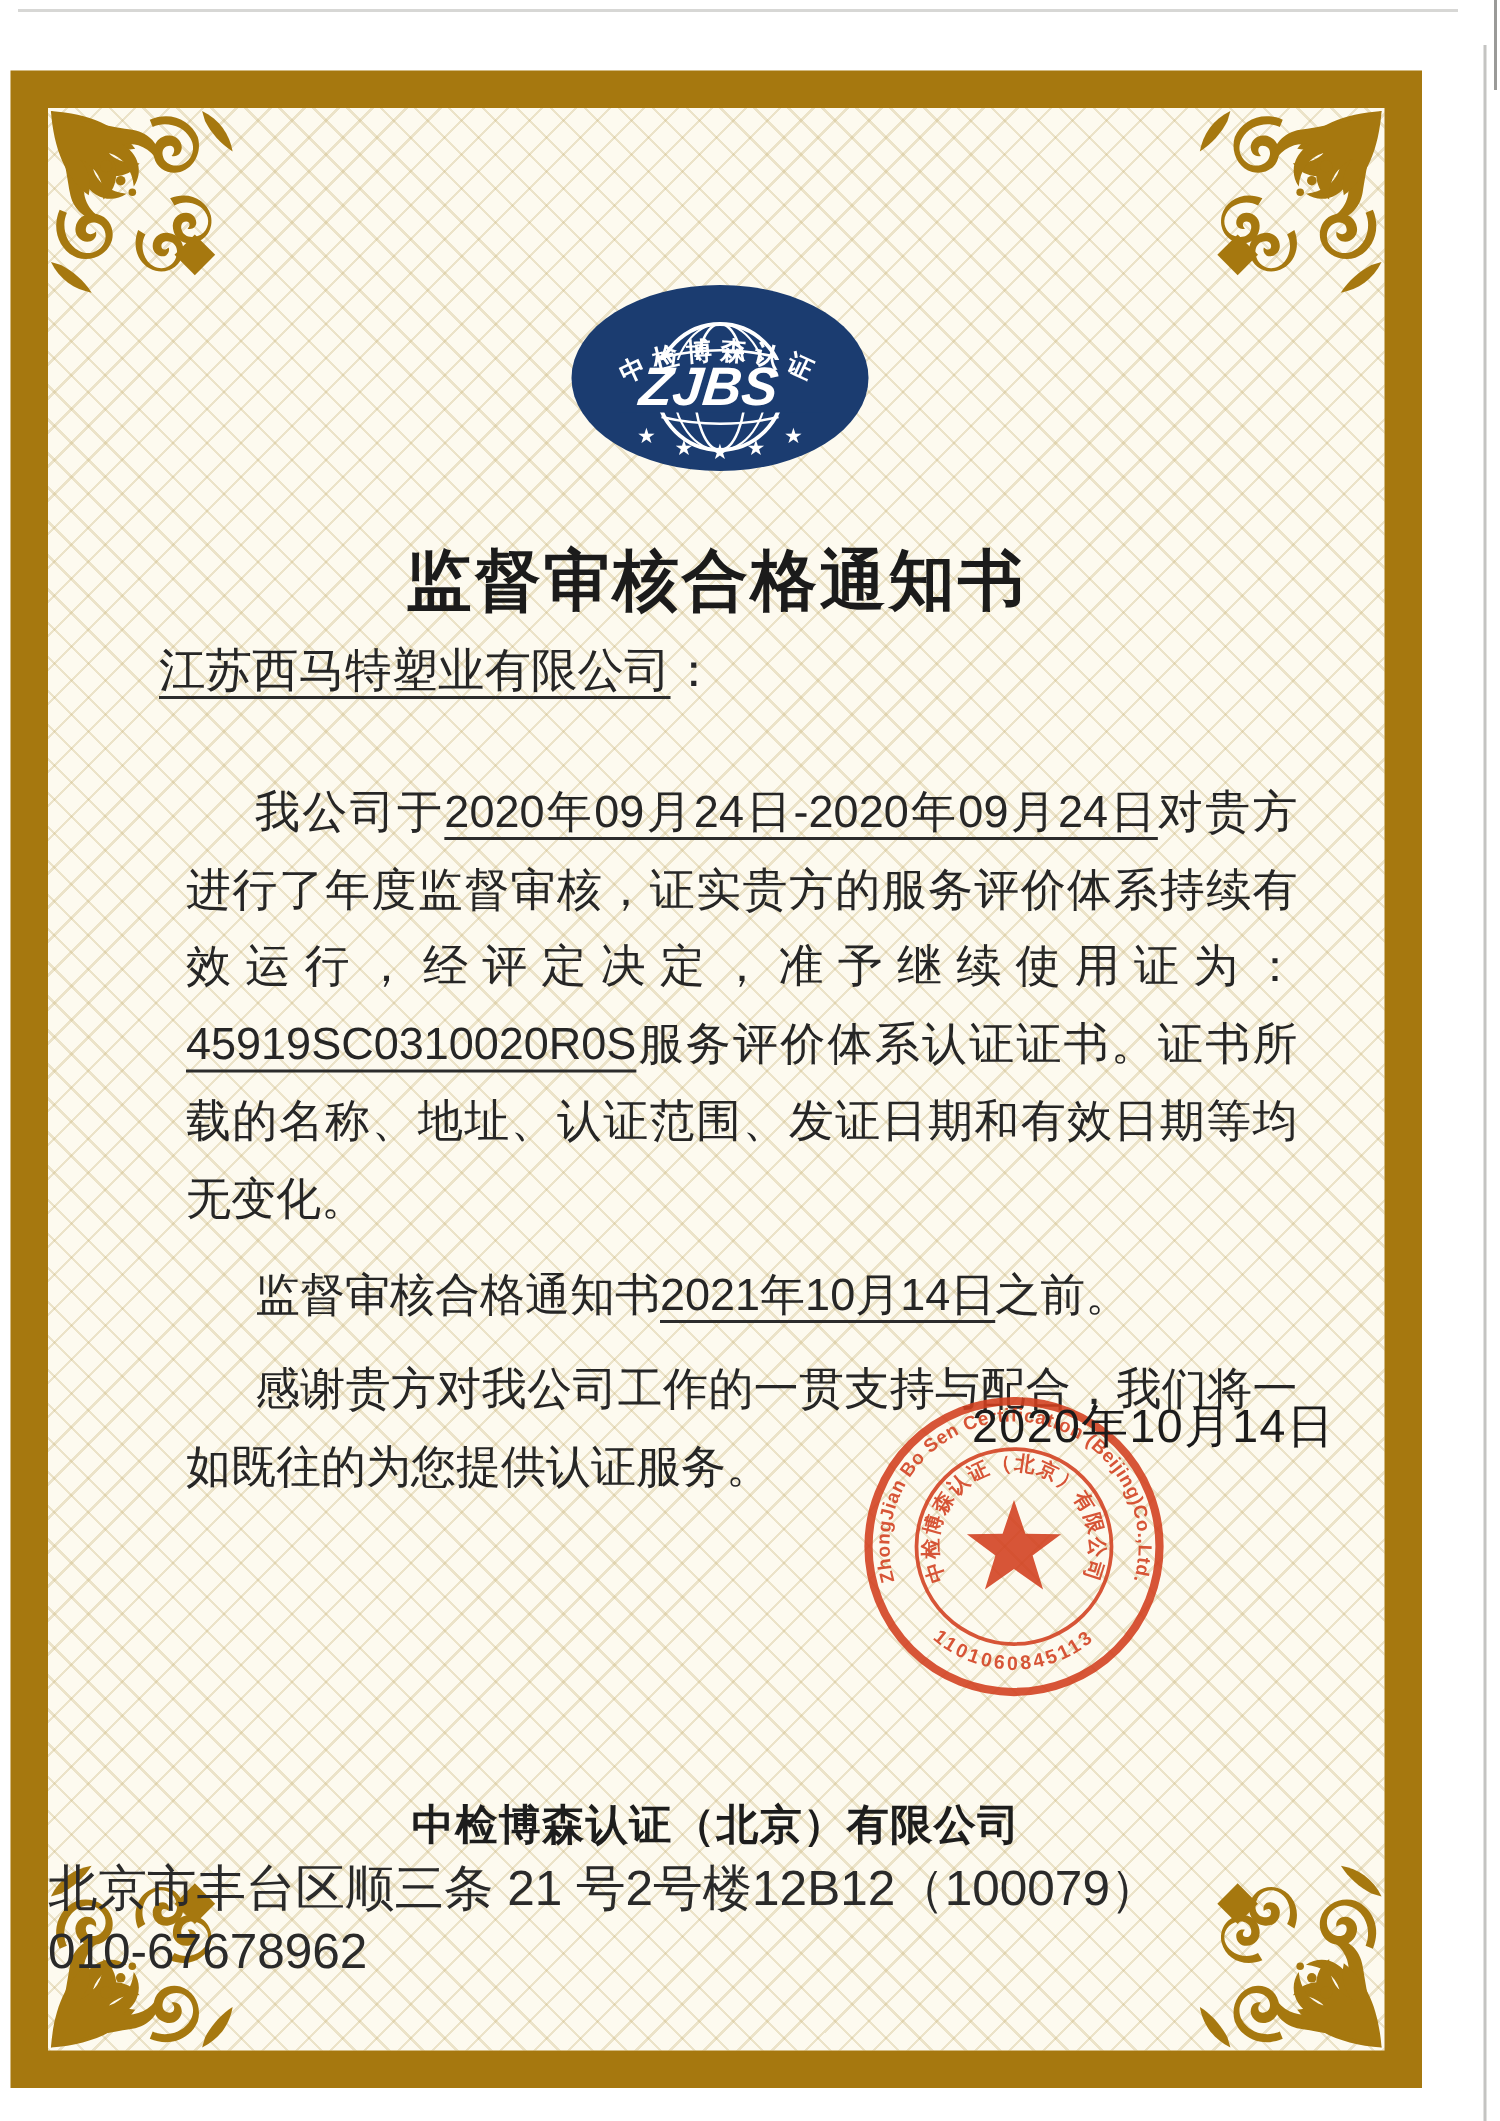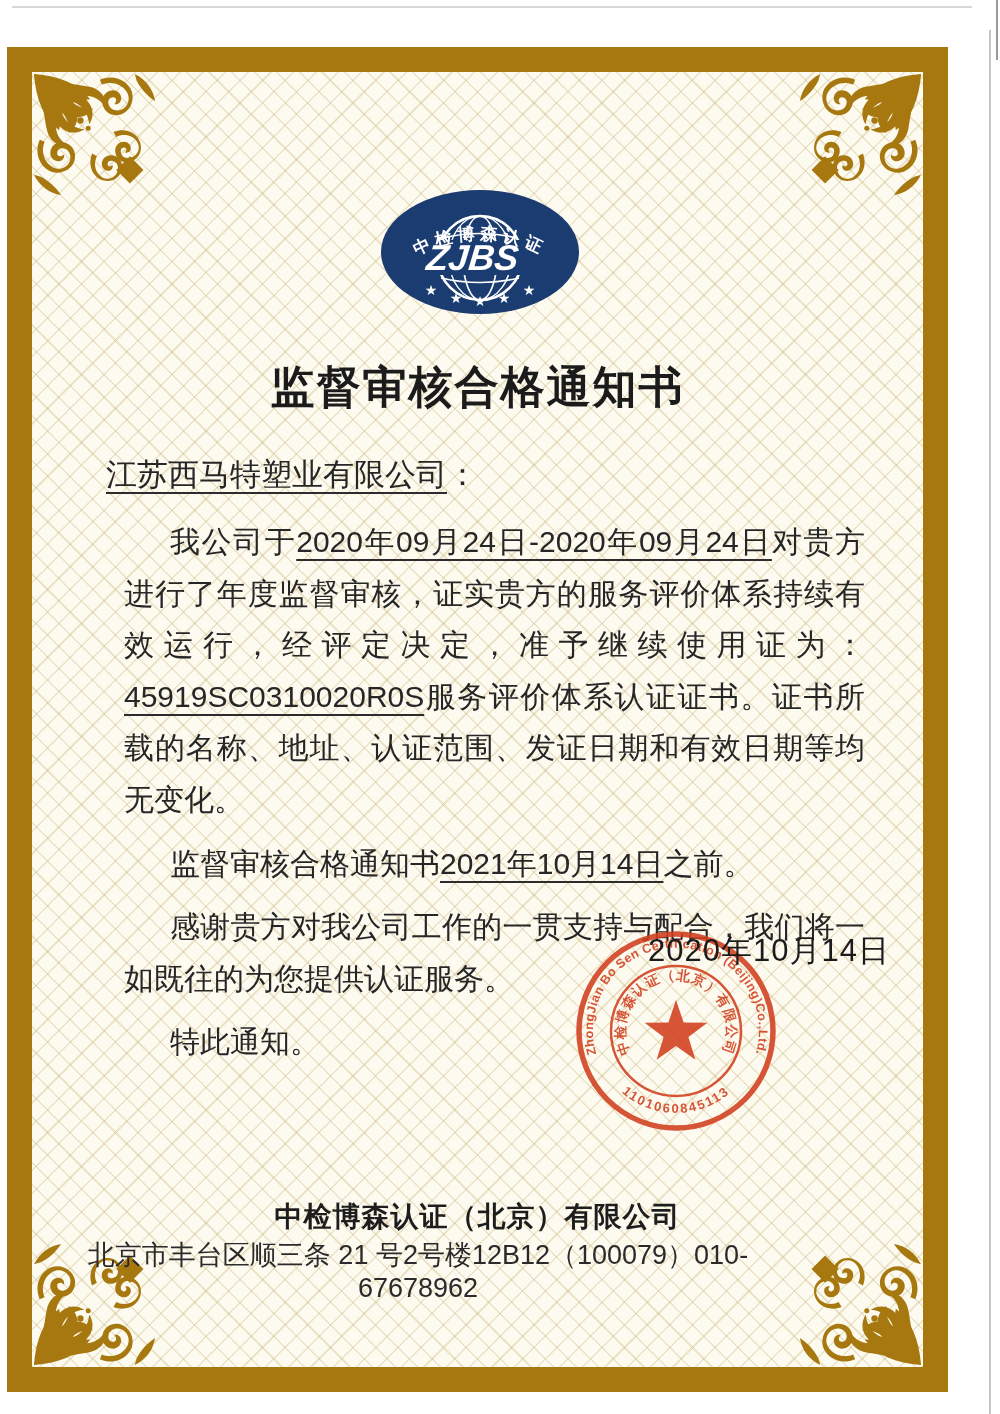--- a/index.html
+++ b/index.html
@@ -25,21 +25,21 @@
   .orn-tl{left:32px;top:72px;}
   .orn-tr{left:797px;top:72px;transform:scaleX(-1);}
   .orn-bl{left:32px;top:1241px;transform:scaleY(-1);}
   .orn-br{left:797px;top:1241px;transform:scale(-1,-1);}
   .logo{left:374px;top:188px;width:212px;height:132px;}
   .title{
     left:32px;top:358px;width:891px;text-align:center;
     font-size:44px;font-weight:800;letter-spacing:2px;color:#1b1b1b;
   }
   .addressee{
-    left:106px;top:454px;font-size:31px;color:#262626;white-space:nowrap;
+    left:106px;top:426px;font-size:31px;color:#262626;white-space:nowrap;
   }
   .u{
     text-decoration:underline;
     text-decoration-thickness:2px;
     text-underline-offset:7px;
     text-decoration-color:#2c2c2c;
   }
   .body-text{
     left:112px;top:504px;width:765px;
     font-size:30px;line-height:51.6px;color:#262626;
@@ -50,22 +50,22 @@
   .stamp text{fill:#d23f1e;}
   .date{
     left:648px;top:930px;font-size:31px;color:#1b1b1b;letter-spacing:1px;
     white-space:nowrap;z-index:5;
   }
   .footer-company{
     left:32px;top:1198px;width:891px;text-align:center;
     font-size:28px;font-weight:700;color:#1d1d1d;letter-spacing:1px;
   }
   .footer-address{
-    left:32px;top:1237px;width:772px;text-align:center;
-    font-size:27px;color:#2a2a2a;
+    left:32px;top:1237px;width:772px;text-align:left;
+    font-size:33px;color:#2a2a2a;
   }
 </style>
 </head>
 <body>
 
 <svg width="0" height="0" style="position:absolute">
   <defs>
     <symbol id="orn-symbol" viewBox="0 0 130 130">
       <g fill="currentColor">
         <path d="M2,2 C28,4 48,12 60,28 C50,30 42,28 35,22 C40,33 51,39 63,38 C56,48 42,50 31,42 C34,52 43,58 54,59 C44,66 31,62 25,51 C23,62 29,73 40,77 C28,79 17,71 15,58 C13,46 9,20 2,2 Z"></path>
@@ -133,21 +133,20 @@
 </svg>
 
 <div class="abs title">监督审核合格通知书</div>
 
 <div class="abs addressee"><span class="u">江苏西马特塑业有限公司</span><span>：</span></div>
 
 <div class="abs body-text">
     <p><span>我公司于</span><span class="u">2020年09月24日-2020年09月24日</span><span>对贵方进行了年度监督审核，证实贵方的服务评价体系持续有效运行，经评定决定，准予继续使用证为：</span><span class="u">45919SC0310020R0S</span><span>服务评价体系认证证书。证书所载的名称、地址、认证范围、发证日期和有效日期等均无变化。</span></p>
     <p><span>监督审核合格通知书</span><span class="u">2021年10月14日</span><span>之前。</span></p>
     <p><span>感谢贵方对我公司工作的一贯支持与配合，我们将一如既往的为您提供认证服务。</span></p>
-    <p><span>特此通知。</span></p>
   </div>
 
 <svg class="abs stamp" viewBox="-110 -110 220 220">
   <circle r="97" fill="none" stroke="#d23f1e" stroke-width="5.5"></circle>
   <circle r="65" fill="none" stroke="#d23f1e" stroke-width="2.5"></circle>
   <polygon points="0,-31 7.6,-8.5 31.4,-8.2 12.4,6 19.4,28.7 0,15 -19.4,28.7 -12.4,6 -31.4,-8.2 -7.6,-8.5" fill="#d23f1e"></polygon>
   <path id="st-en" d="M -60,57 A 83,83 0 1 1 60,57" fill="none"></path>
   <path id="st-cn" d="M -38,34 A 51,51 0 1 1 38,34" fill="none"></path>
   <path id="st-no" d="M -57,59 A 82,82 0 0 0 57,59" fill="none"></path>
   <text font-size="12.6" font-weight="600" letter-spacing="0.4">

